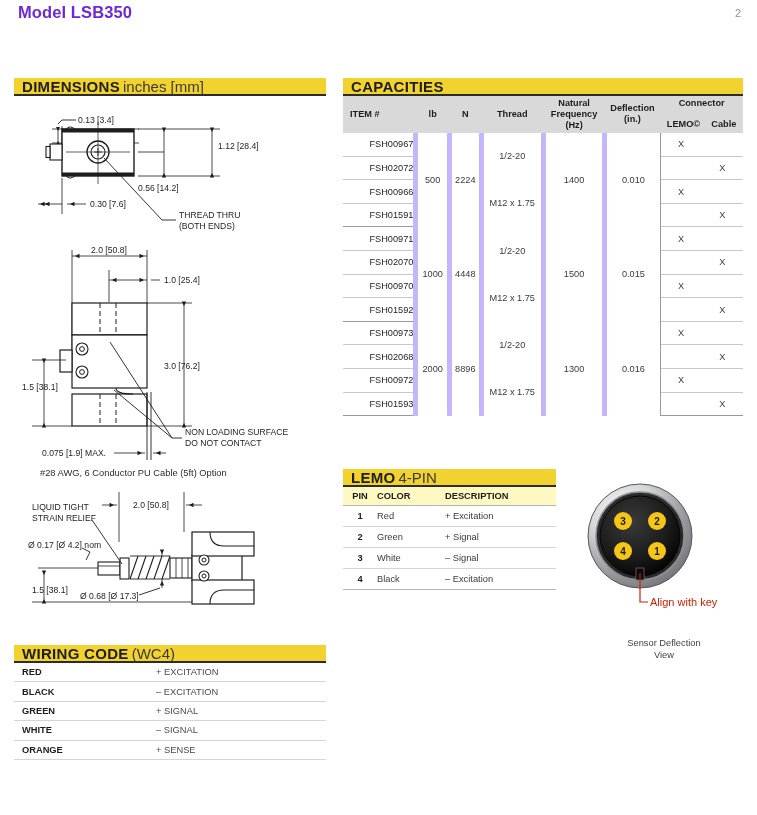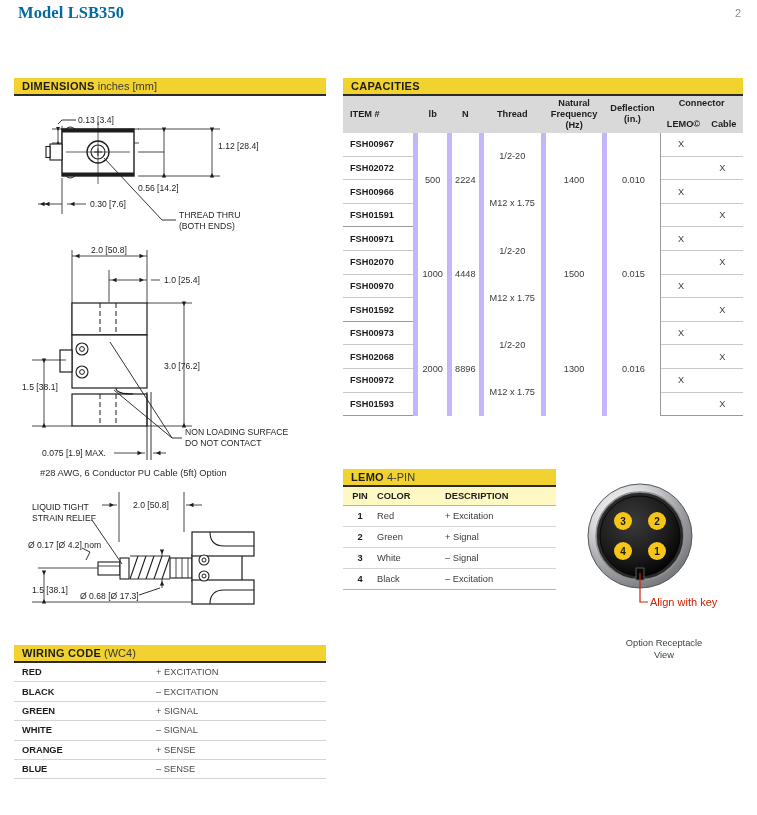--- a/index.html
+++ b/index.html
@@ -15,39 +15,38 @@
     color: #2b2b2b;
     overflow: hidden;
   }
 
   
   .page-title {
     position: absolute;
     left: 18px; top: 3px;
     font-size: 16.5px;
     font-weight: bold;
-    color: #0369a1;
+    color: #6d28d9;
     letter-spacing: .1px;
-    font-family: Liberation Serif, serif;
   }
   .page-number {
     position: absolute;
     right: 16px; top: 7px;
     font-size: 11px;
     color: #8a8f94;
   }
 
   
   .sec-bar {
     background: #F2D22E;
     height: 18px;
     display: flex;
     align-items: center;
     padding-left: 8px;
-    font-size: 11px;
+    font-size: 15px;
     color: #1d1d1d;
     border-bottom: 2px solid #2b2b2b;
   }
   .sec-bar .strong { font-weight: bold; letter-spacing: .3px; }
   .sec-bar .light  { font-weight: normal; margin-left: 3px; color: #3a3a3a; }
 
   
   #dimensions-panel {
     position: absolute;
     left: 14px; top: 78px;
@@ -94,23 +93,23 @@
   table.cap td {
     text-align: center;
     padding: 0;
     height: 23.6px;
     border-left: 5px solid #c4b5fd;
     border-right: 1px solid #9a9a9a;
     font-size: 9.2px;
     color: #3a3a3a;
   }
   table.cap td.item {
-    text-align: left;
+    text-align: right;
     padding-left: 7px;
-    font-weight: bold;
+    font-weight: normal;
     color: #1d1d1d;
     border-left: none;
     border-right: 1px solid #9a9a9a;
     border-bottom: 1px solid #c8c8c8;
   }
   table.cap tr.grp-end td.item { border-bottom: 1px solid #9a9a9a; }
   table.cap td.conn {
     border-left: none;
     border-right: none;
     border-bottom: 1px solid #c8c8c8;
@@ -584,21 +583,21 @@
       <circle cx="45" cy="73" r="9" fill="#F5C518"></circle>
       <text x="45" y="77" text-anchor="middle" font-family="Liberation Sans, sans-serif" font-size="10" font-weight="bold" fill="#1a1a1a">4</text>
       <circle cx="79" cy="73" r="9" fill="#F5C518"></circle>
       <text x="79" y="77" text-anchor="middle" font-family="Liberation Sans, sans-serif" font-size="10" font-weight="bold" fill="#1a1a1a">1</text>
     </g>
 
     <polyline points="62,95 62,124 70,124" fill="none" stroke="#cc2200" stroke-width="1.2"></polyline>
     <text x="72" y="128" font-family="Liberation Sans, sans-serif" font-size="11" fill="#cc2200">Align with key</text>
   </svg>
   <div class="conn-caption">
-    <div>Option Receptacle</div>
+    <div>Sensor Deflection</div>
     <div>View</div>
   </div>
 </div>
 
 <div id="wiring-panel">
   <div class="sec-bar">
     <span class="strong">WIRING CODE</span>
     <span class="light">(WC4)</span>
   </div>
   <table class="wire">
@@ -616,19 +615,15 @@
           <td class="w-desc">+ SIGNAL</td>
         </tr>
         <tr>
           <td class="w-name">WHITE</td>
           <td class="w-desc">– SIGNAL</td>
         </tr>
         <tr>
           <td class="w-name">ORANGE</td>
           <td class="w-desc">+ SENSE</td>
         </tr>
-        <tr>
-          <td class="w-name">BLUE</td>
-          <td class="w-desc">– SENSE</td>
-        </tr>
       </tbody>
   </table>
 </div>
 
 </body></html>

